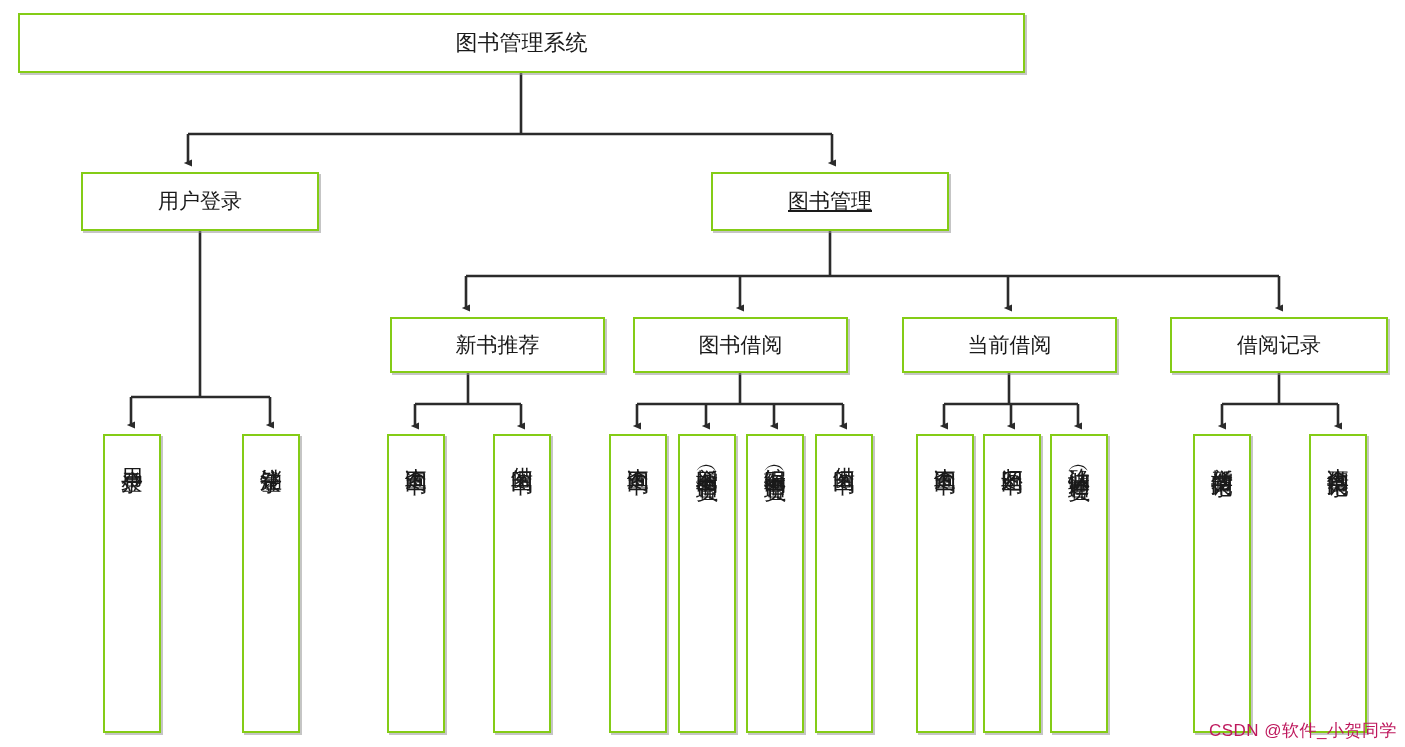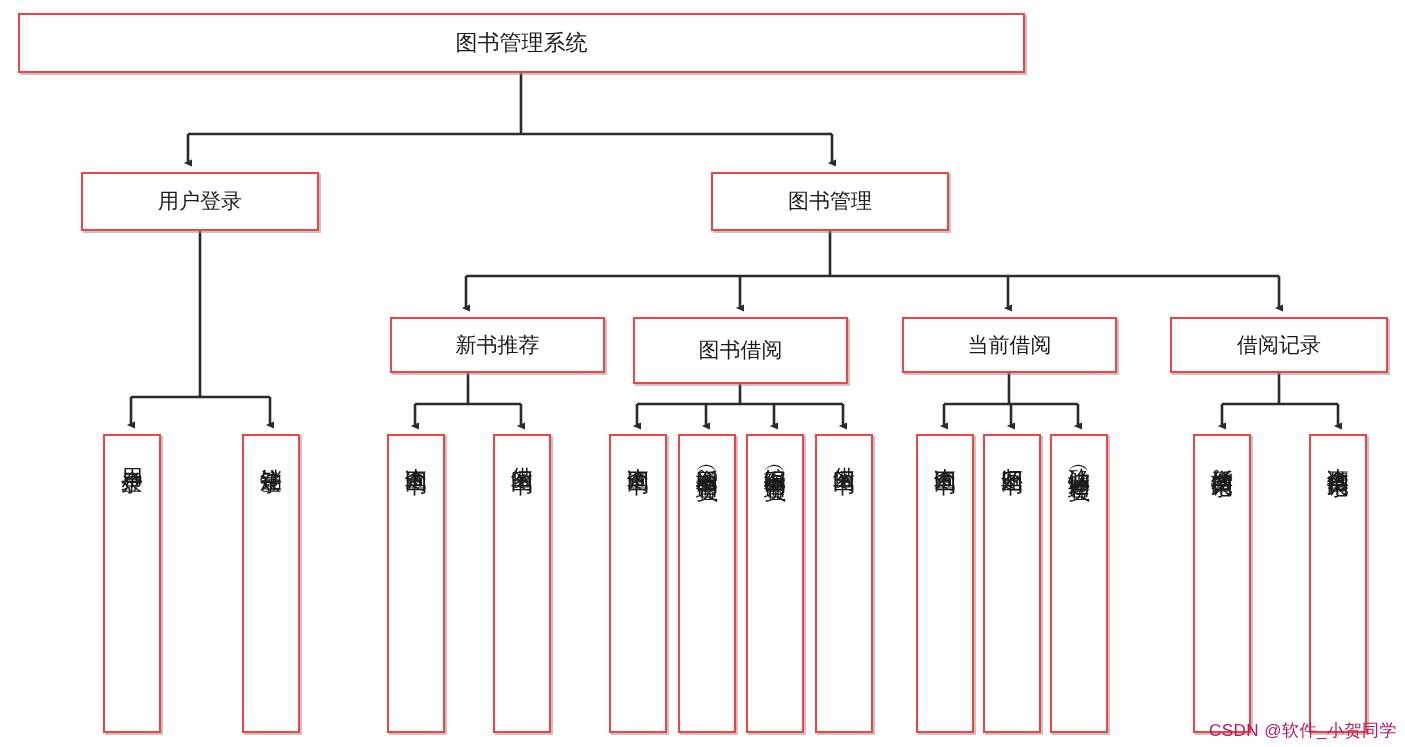--- a/index.html
+++ b/index.html
@@ -22,21 +22,21 @@
     left: 0;
     top: 0;
     width: 1405px;
     height: 747px;
     pointer-events: none;
   }
   .node {
     position: absolute;
     box-sizing: border-box;
     background: #ffffff;
-    border: 2px solid #ef4444;
+    border: 2px solid #84cc16;
     box-shadow: 2px 2px 0 0 rgba(150,150,150,0.55);
     display: flex;
     align-items: center;
     justify-content: center;
     color: #1a1a1a;
   }
   .node .lbl {
     display: block;
     text-align: center;
     line-height: 1.28;
@@ -129,28 +129,28 @@
     </g>
   </svg>
 
   <div class="node horiz root" style="left:18px; top:13px; width:1007px; height:60px;">
     <span class="lbl">图书管理系统</span>
   </div>
 
   <div class="node horiz" style="left:81px; top:172px; width:238px; height:59px;">
     <span class="lbl">用户登录</span>
   </div>
-  <div class="node horiz" style="left:711px; top:172px; width:238px; height:59px;">
+  <div class="node horiz" style="left:711px; top:172px; width:238px; height:59px;text-decoration:underline;">
     <span class="lbl">图书管理</span>
   </div>
 
   <div class="node horiz" style="left:361px; top:317px; width:215px; height:56px;margin-left:29px;">
     <span class="lbl">新书推荐</span>
   </div>
-  <div class="node horiz" style="left:633px; top:317px; width:215px; height:67px;">
+  <div class="node horiz" style="left:633px; top:317px; width:215px; height:56px;">
     <span class="lbl">图书借阅</span>
   </div>
   <div class="node horiz" style="left:1170px; top:317px; width:218px; height:56px;">
     <span class="lbl">借阅记录</span>
   </div>
   <div class="node horiz" style="left:902px; top:317px; width:215px; height:56px;">
     <span class="lbl">当前借阅</span>
   </div>
 
   <div class="node vert" style="left:103px; top:434px; width:58px; height:299px;">

